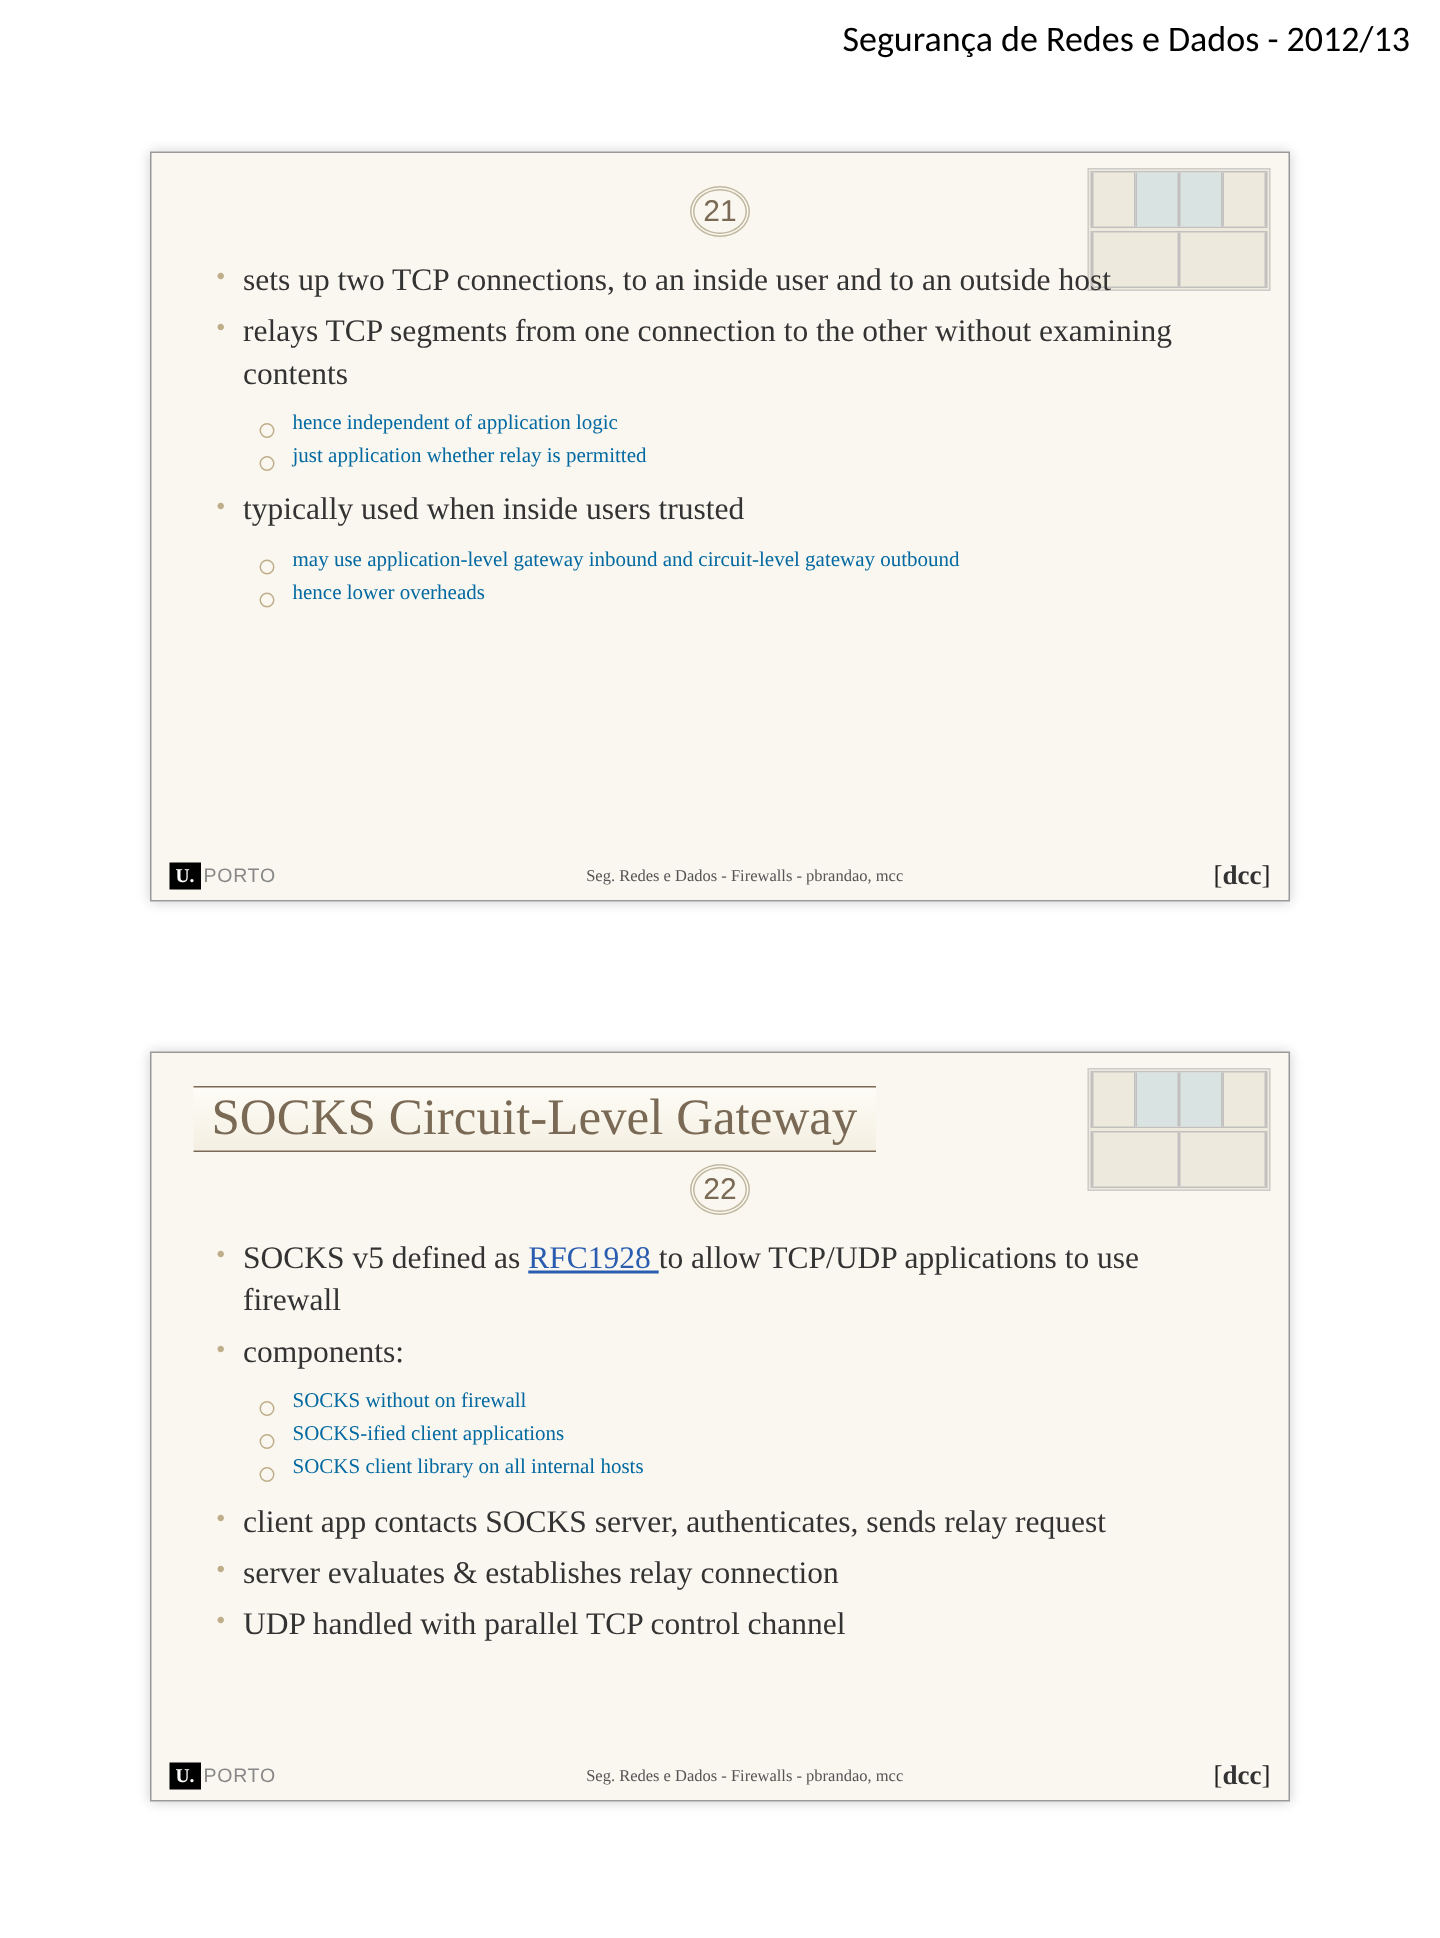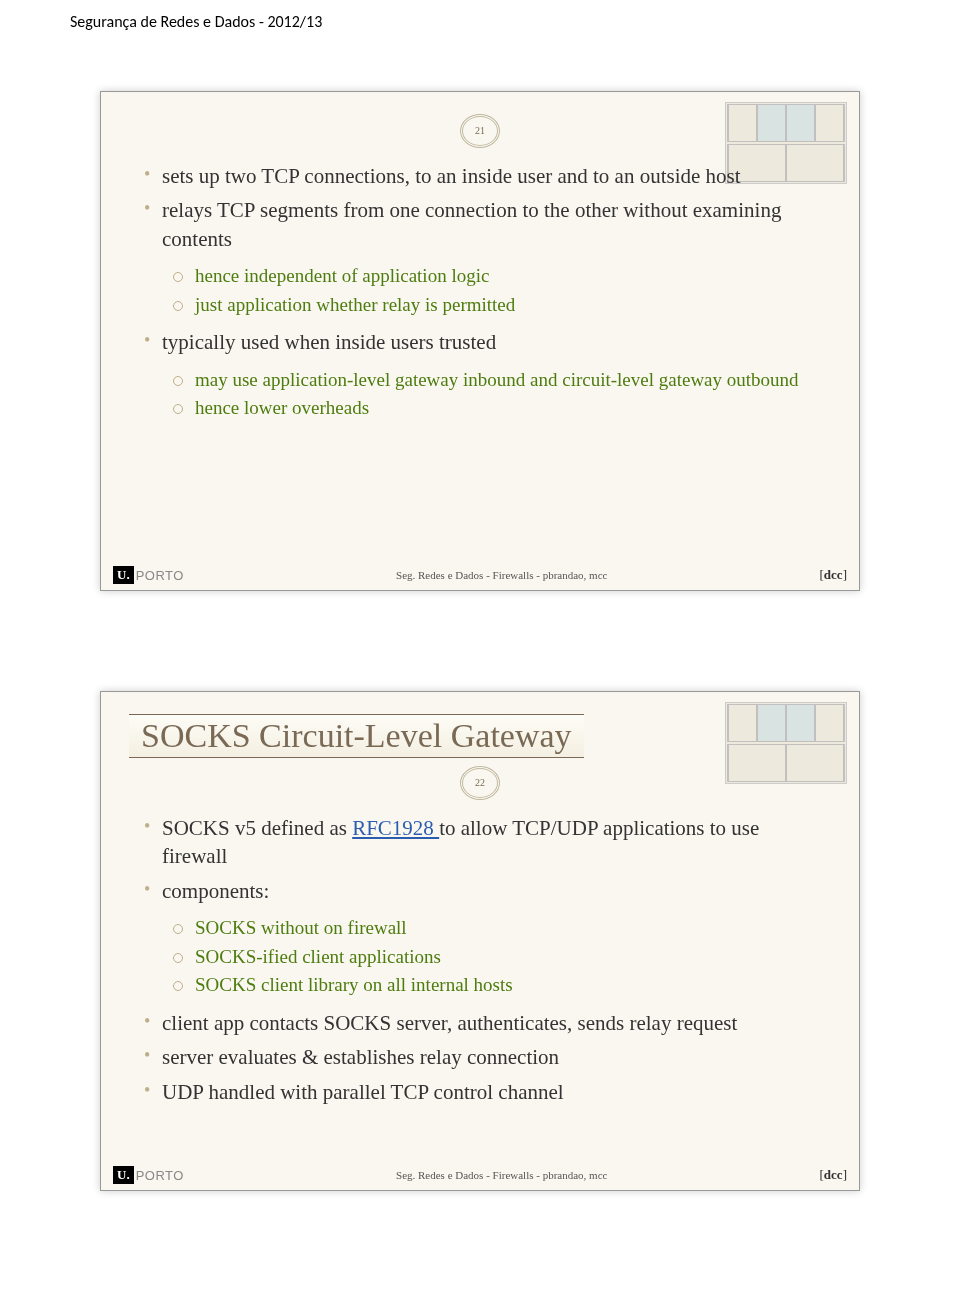--- a/index.html
+++ b/index.html
@@ -4,23 +4,24 @@
 <style>
   body {
     margin: 0;
     padding: 0;
     font-family: Georgia, 'Times New Roman', serif;
     background: #fff;
     width: 960px;
     color: #000;
   }
   .page-header {
-    font-size: 16px;
+    font-size: 24px;
     padding: 12px 20px 40px 70px;
     font-family: Calibri, Arial, sans-serif;
+    text-align: right;
   }
   .slide {
     width: 760px;
     margin: 20px auto 100px auto;
     background: #faf7f0;
     border: 1px solid #999;
     box-shadow: 0 0 8px rgba(0,0,0,0.2);
     position: relative;
     min-height: 500px;
     box-sizing: border-box;
@@ -39,22 +40,22 @@
     display: inline-block;
     padding: 2px 12px;
     background: linear-gradient(#fdfcf6,#f4efe2);
     margin-bottom: 8px;
   }
   .slide-number-wrap {
     text-align: center;
     margin-bottom: 14px;
   }
   .slide-number {
-    font-family: Liberation Serif, serif;
-    font-size: 10px;
+    font-family: Liberation Sans, sans-serif;
+    font-size: 20px;
     color: #7a6a55;
     border: 3px double #c0b89f;
     border-radius: 50%;
     width: 34px;
     height: 28px;
     line-height: 28px;
     display: inline-block;
   }
   .content ul {
     list-style: none;
@@ -72,22 +73,22 @@
   }
   .content > ul > li::before {
     content: "•";
     position: absolute;
     left: 4px;
     color: #bfae8a;
     font-size: 18px;
     top: 0;
   }
   .content > ul > li > ul > li {
-    font-size: 19px;
-    color: #4d7c0f;
+    font-size: 14px;
+    color: #0369a1;
     padding-left: 22px;
     margin: 4px 0;
     position: relative;
     line-height: 1.3;
   }
   .content > ul > li > ul > li::before {
     content: "";
     position: absolute;
     left: 0;
     top: 8px;
@@ -124,21 +125,21 @@
     padding: 1px 4px;
   }
   .porto-text {
     font-family: Liberation Sans, sans-serif;
     font-size: 13px;
     color: #888;
     letter-spacing: 0.5px;
   }
   .dcc-logo {
     font-family: Georgia, serif;
-    font-size: 13px;
+    font-size: 18px;
     color: #666;
   }
   .dcc-logo .brackets { color: #222; }
   .dcc-logo .d { font-weight: bold; color: #333; }
   .corner-diagram {
     position: absolute;
     top: 10px;
     right: 12px;
     width: 120px;
     height: 80px;

